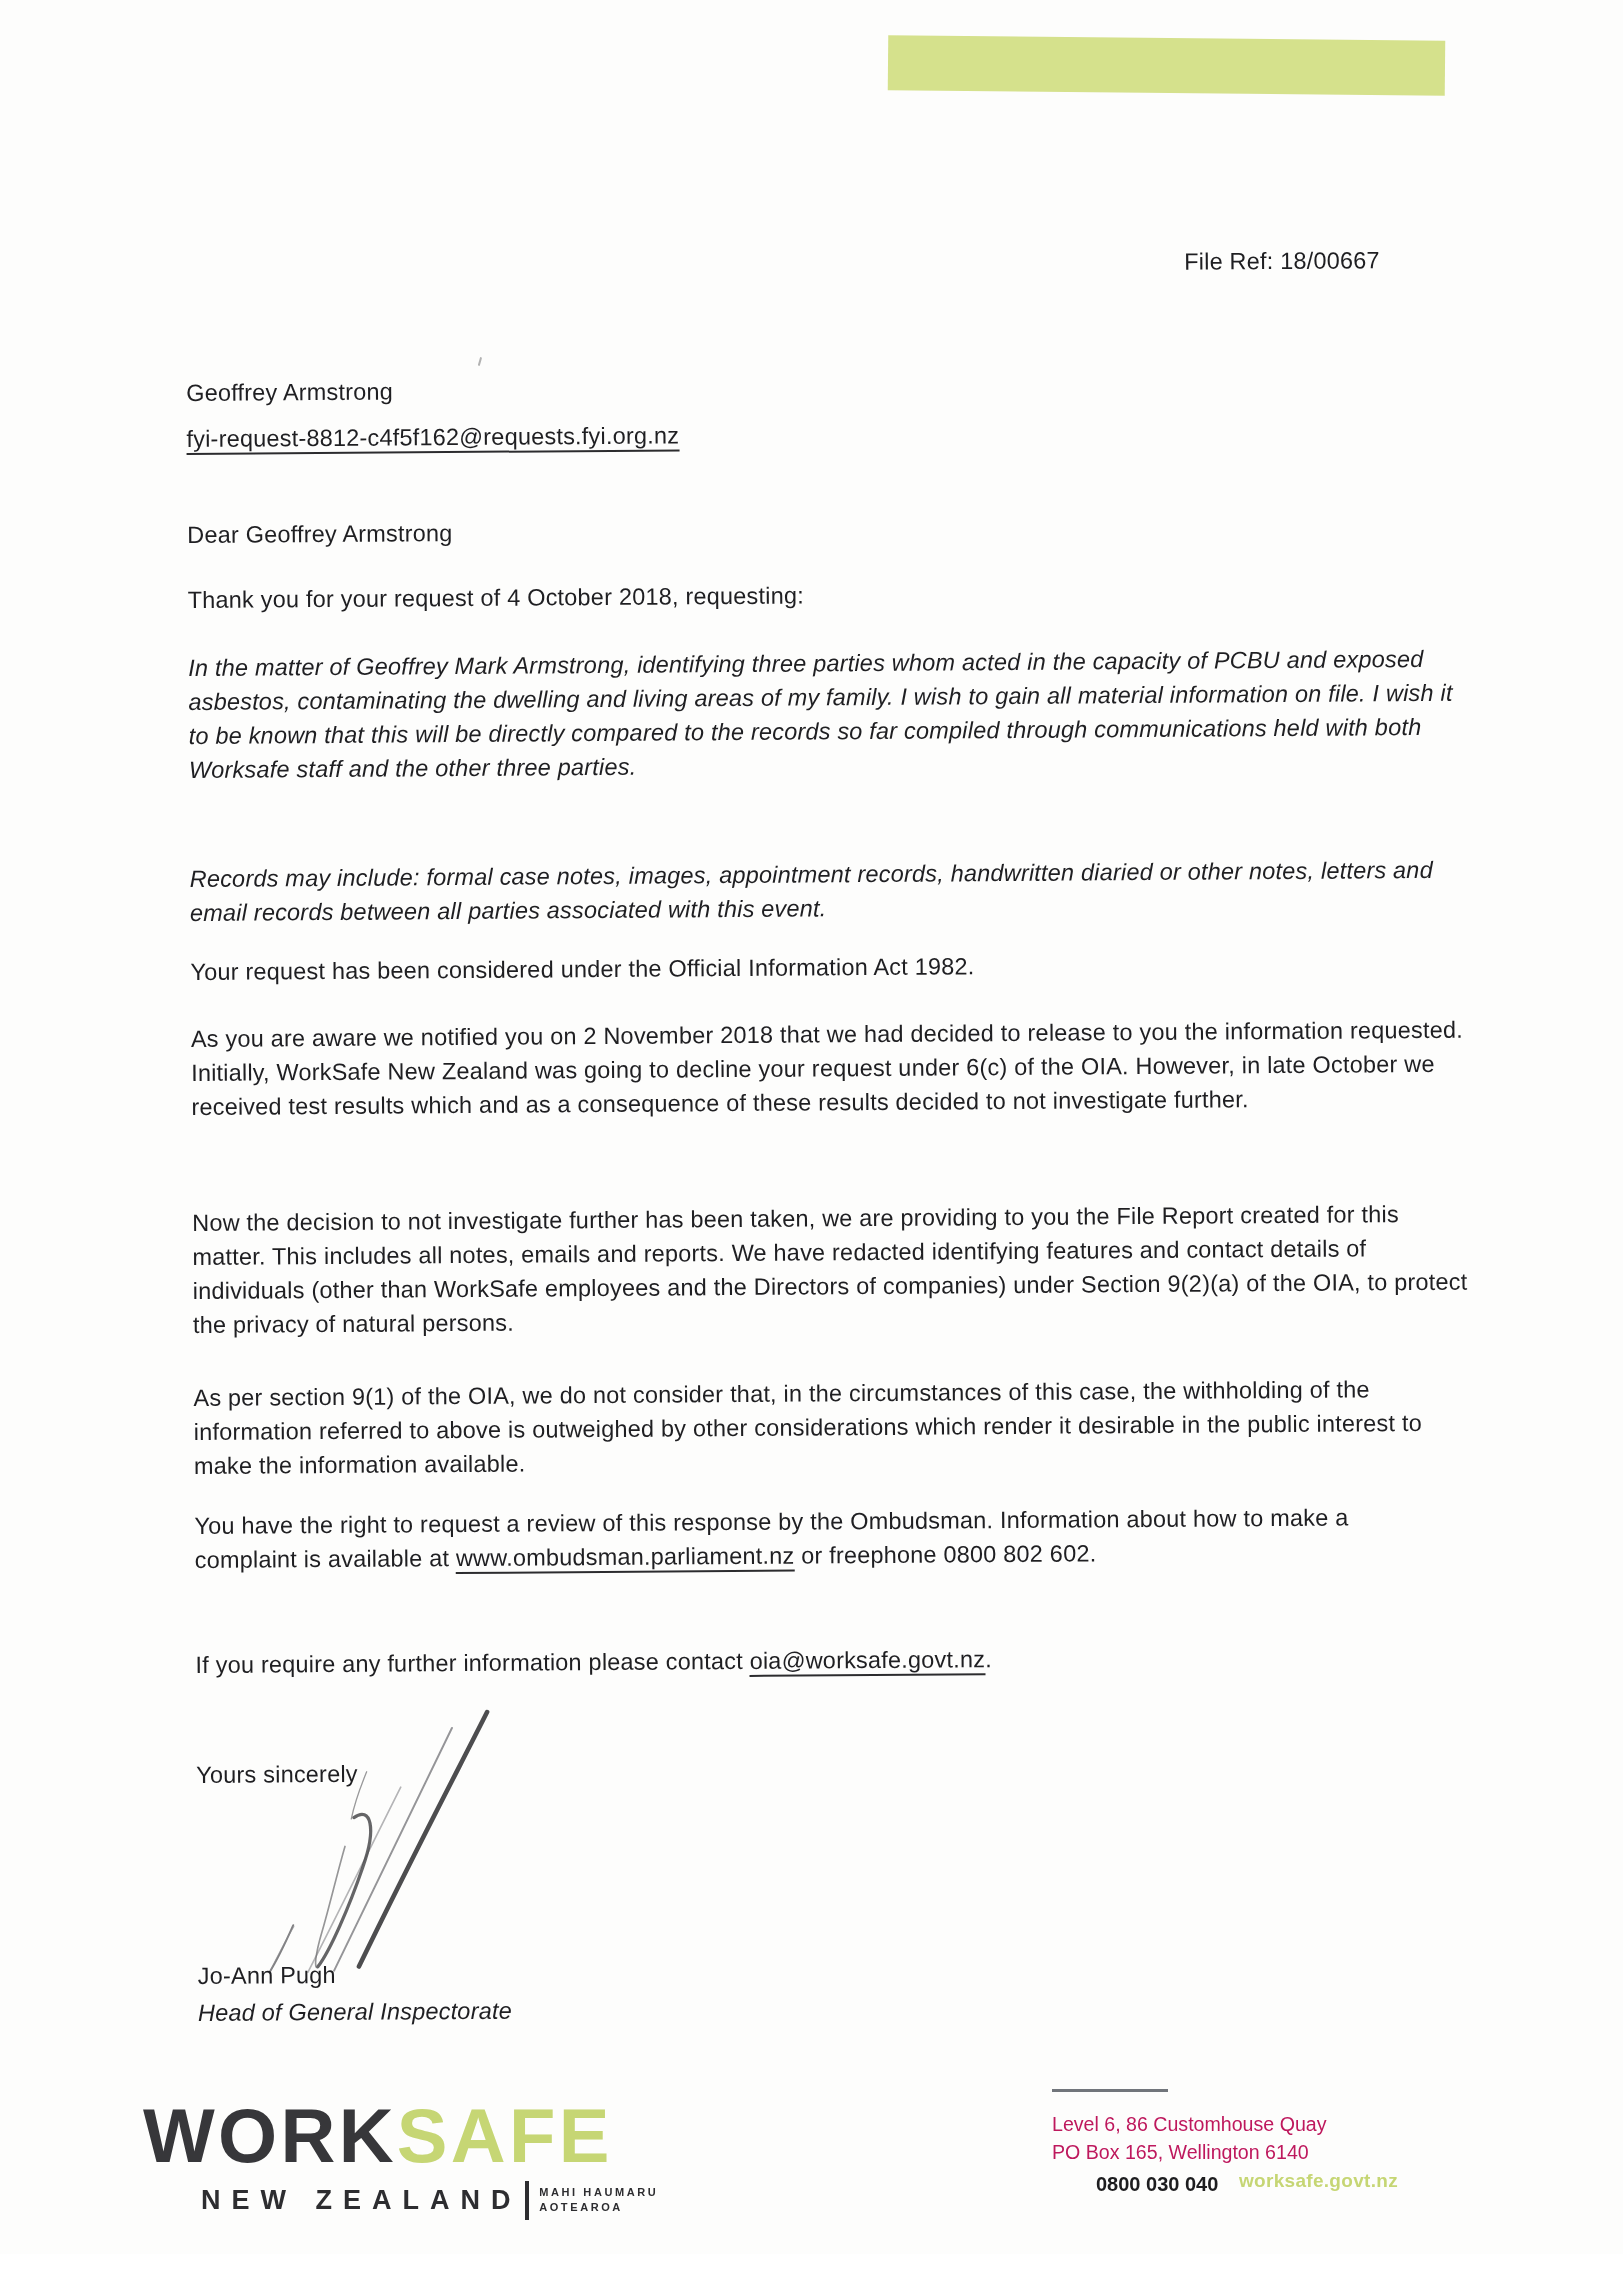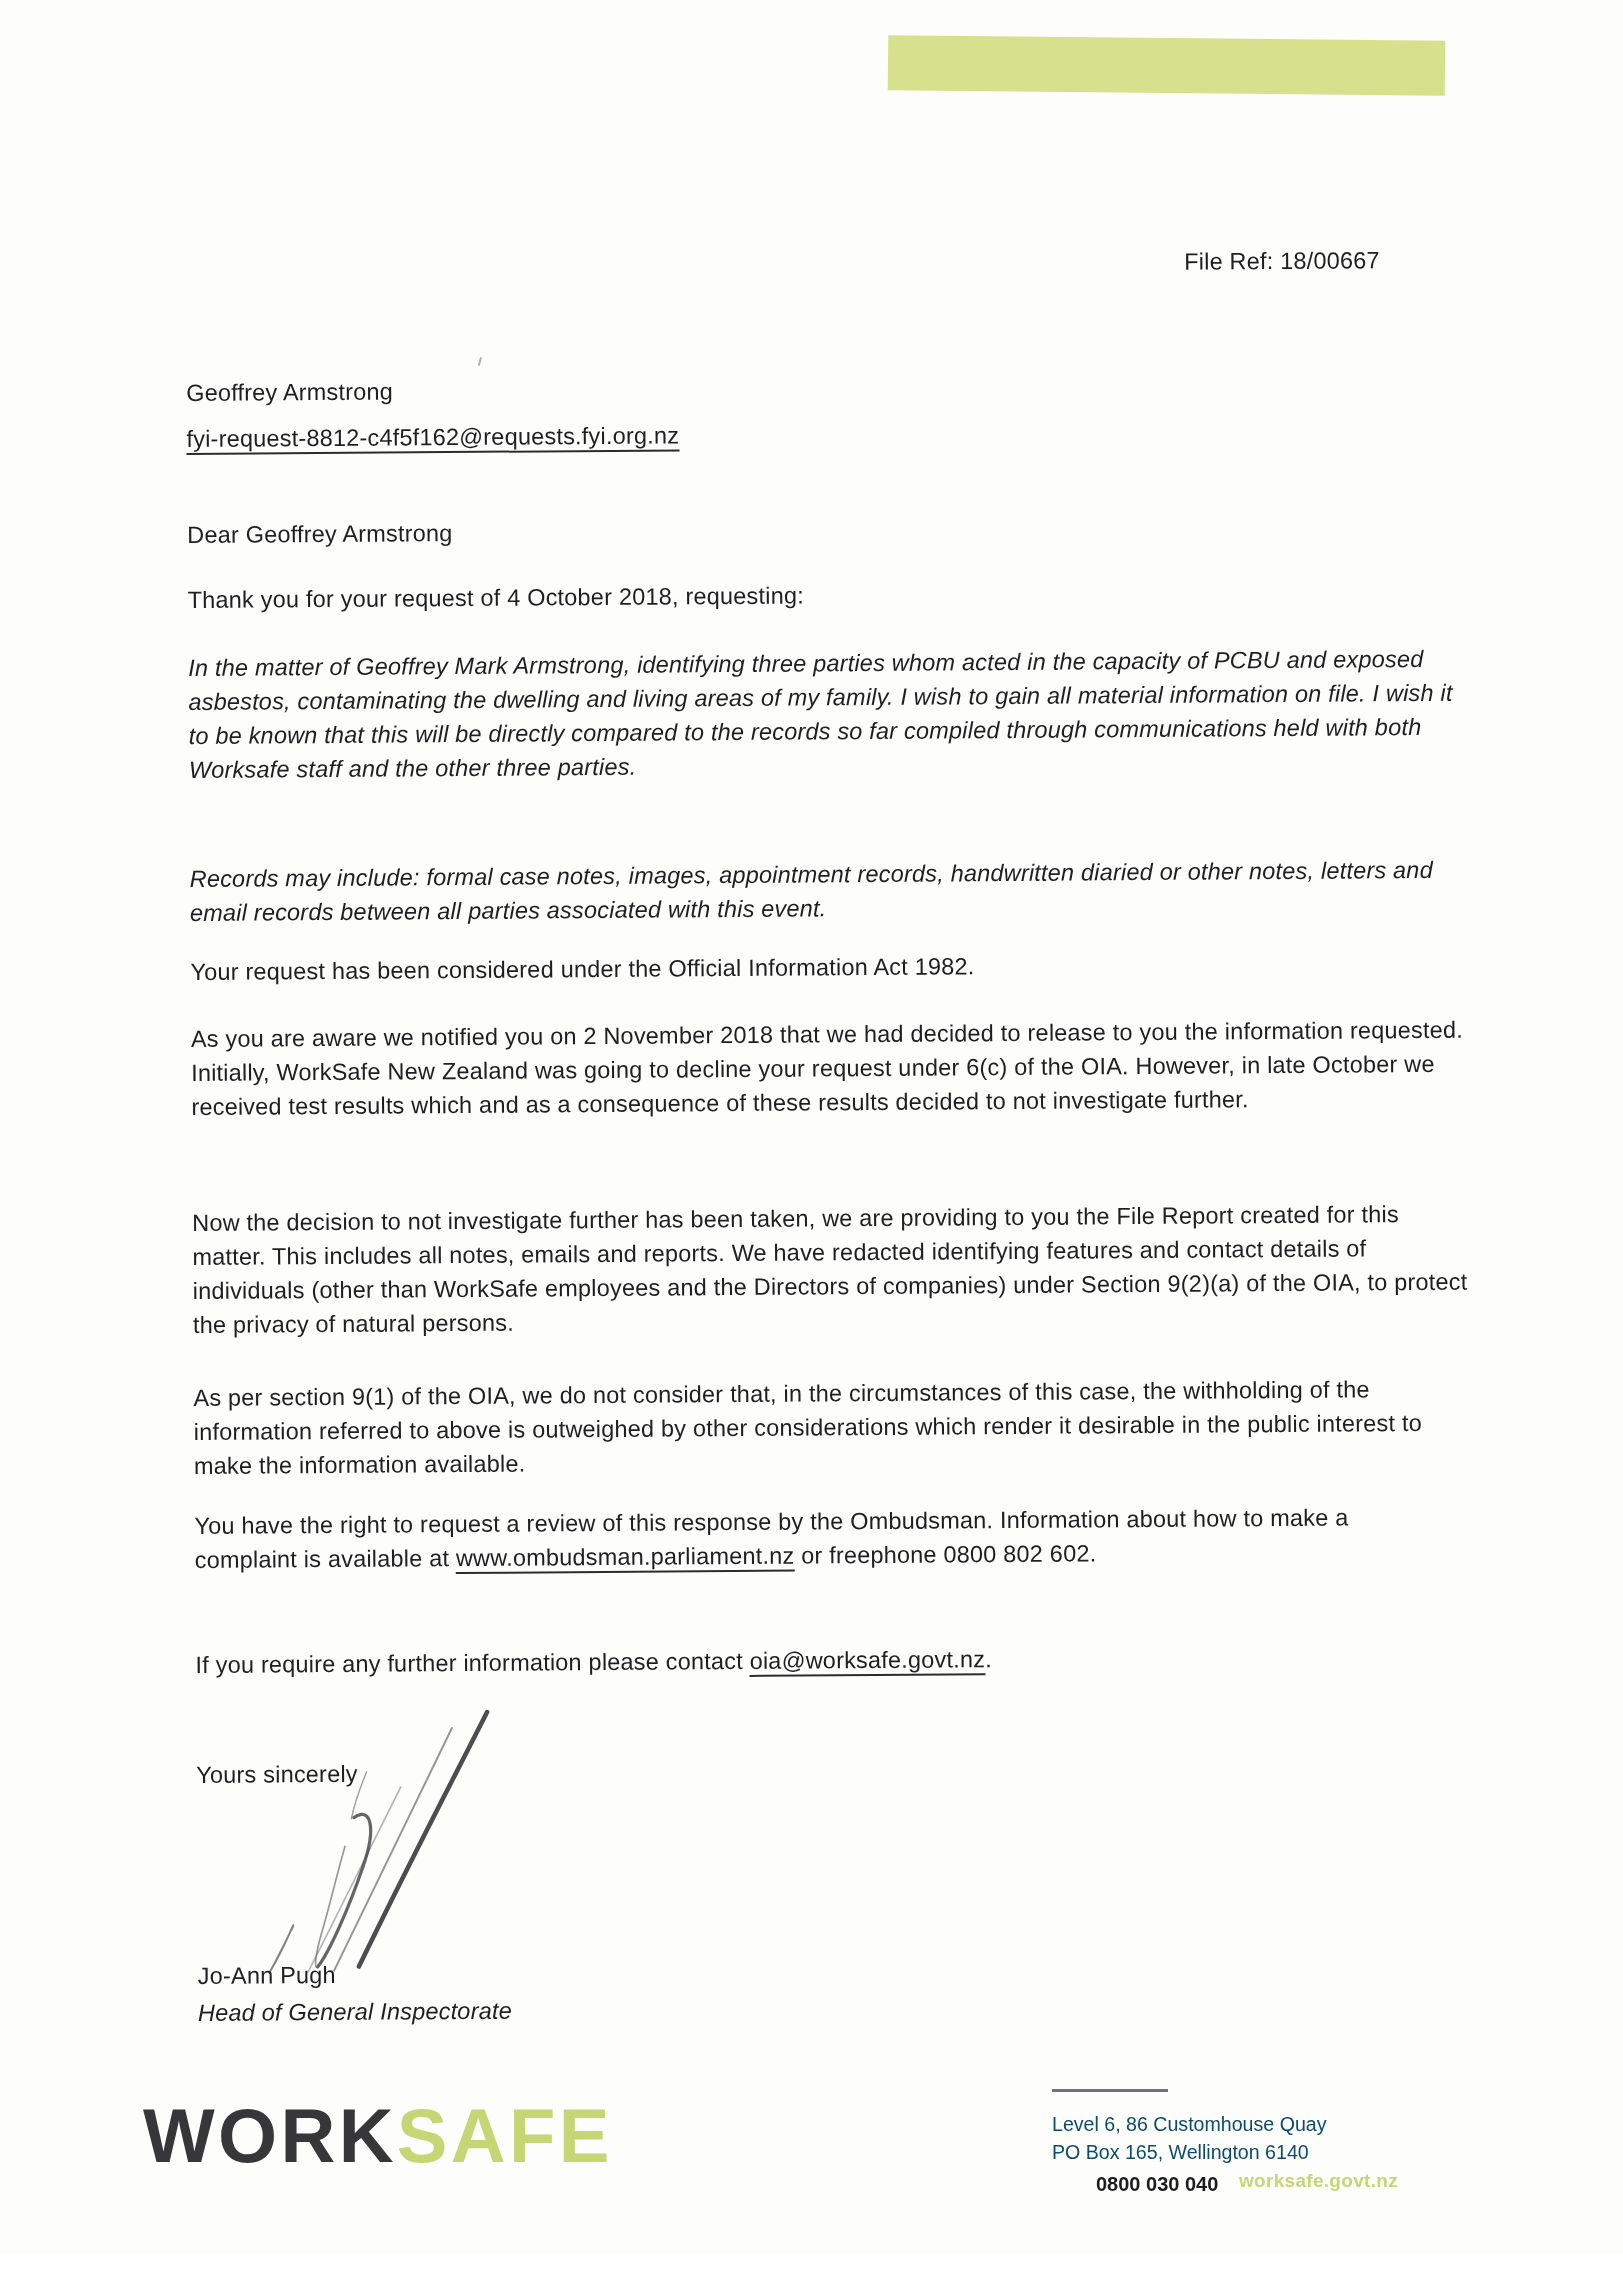--- a/index.html
+++ b/index.html
@@ -37,21 +37,21 @@
   .logo{position:absolute;left:143px;top:2098px;}
   .logo-main{
     font-size:76px;line-height:1;font-weight:800;letter-spacing:3.3px;white-space:nowrap;
   }
   .logo-work{color:var(--logo_dark);}
   .logo-safe{color:var(--logo_green);}
   .logo-sub{display:flex;align-items:center;margin-top:6.5px;padding-left:58px;}
   .logo-nz{font-size:27px;font-weight:700;letter-spacing:11px;color:#2d2d30;white-space:nowrap;}
   .logo-divider{width:3.3px;height:39px;background:#2d2d30;margin:0 10.5px 0 3.9px;}
   .logo-maori{font-size:11px;font-weight:700;letter-spacing:2.6px;color:#2d2d30;line-height:15px;white-space:nowrap;}
-  .addr{position:absolute;left:1052px;font-size:19.6px;line-height:27.5px;color:#0c4a6e;}
+  .addr{position:absolute;left:1052px;font-size:19.6px;line-height:27.5px;color:#be185d;}
   .addr-divider{
     position:absolute;left:1052px;top:2089px;width:116px;height:2.6px;background:#585d64;opacity:.85;
   }
   .addr1{top:2111px;}
   .addr2{top:2139px;}
   .phone{position:absolute;left:1052px;top:2173px;font-size:20px;font-weight:700;color:#1d1d1f;margin-left:44px;}
   .website{position:absolute;left:1239px;top:2170px;font-size:19px;font-weight:600;color:var(--logo_green);letter-spacing:0.3px;}
   .scan-band{
     position:absolute;left:0;top:2265px;width:1623px;height:7.8px;
     background:linear-gradient(to bottom,#e9ebeb,#9aa0a0 45%,#dfe2e2);opacity:.9;
@@ -107,20 +107,28 @@
       <path d="M59 404 C 67 388, 81 360, 97 334" stroke="#8b8b8d" stroke-width="1.8" stroke-linecap="round" opacity="0.6"></path>
     </svg>
 
     <p class="line" style="top:1717px">Jo-Ann Pugh</p>
 
     <p class="line sig-title" style="top:1754px">Head of General Inspectorate</p>
   </div>
 
   <div class="logo">
     <div class="logo-main"><span class="logo-work">WORK</span><span class="logo-safe">SAFE</span></div>
+    <div class="logo-sub">
+      <span class="logo-nz">NEW ZEALAND</span>
+      <span class="logo-divider"></span>
+      <span class="logo-maori">
+        <div>MAHI HAUMARU</div>
+        <div>AOTEAROA</div>
+      </span>
+    </div>
   </div>
 
   <div class="addr-divider"></div>
   <div class="addr addr1">Level 6, 86 Customhouse Quay</div>
   <div class="addr addr2">PO Box 165, Wellington 6140</div>
   <div class="phone">0800 030 040</div>
   <div class="website">worksafe.govt.nz</div>
 
   <div class="scan-band"></div>
 </div>

